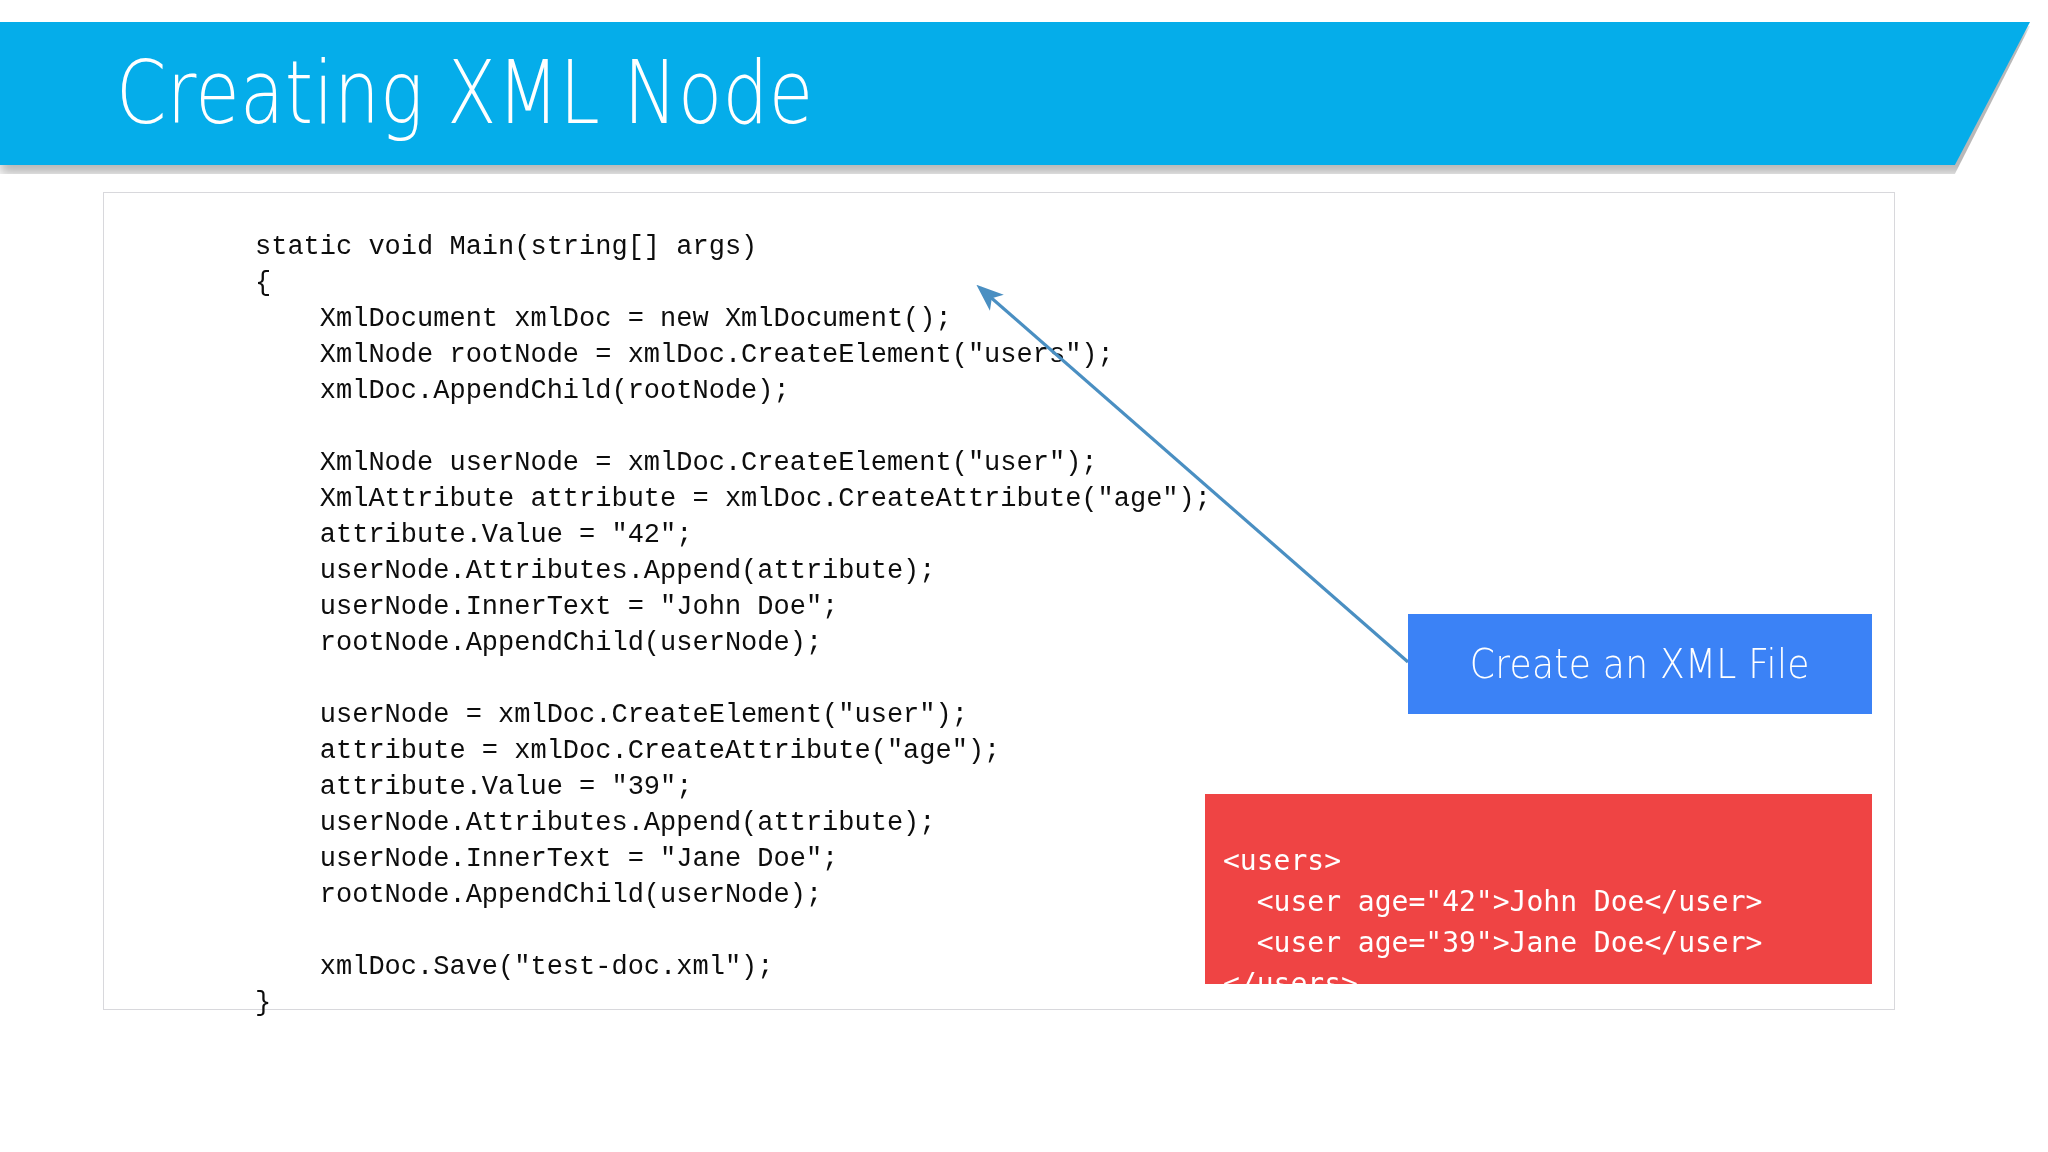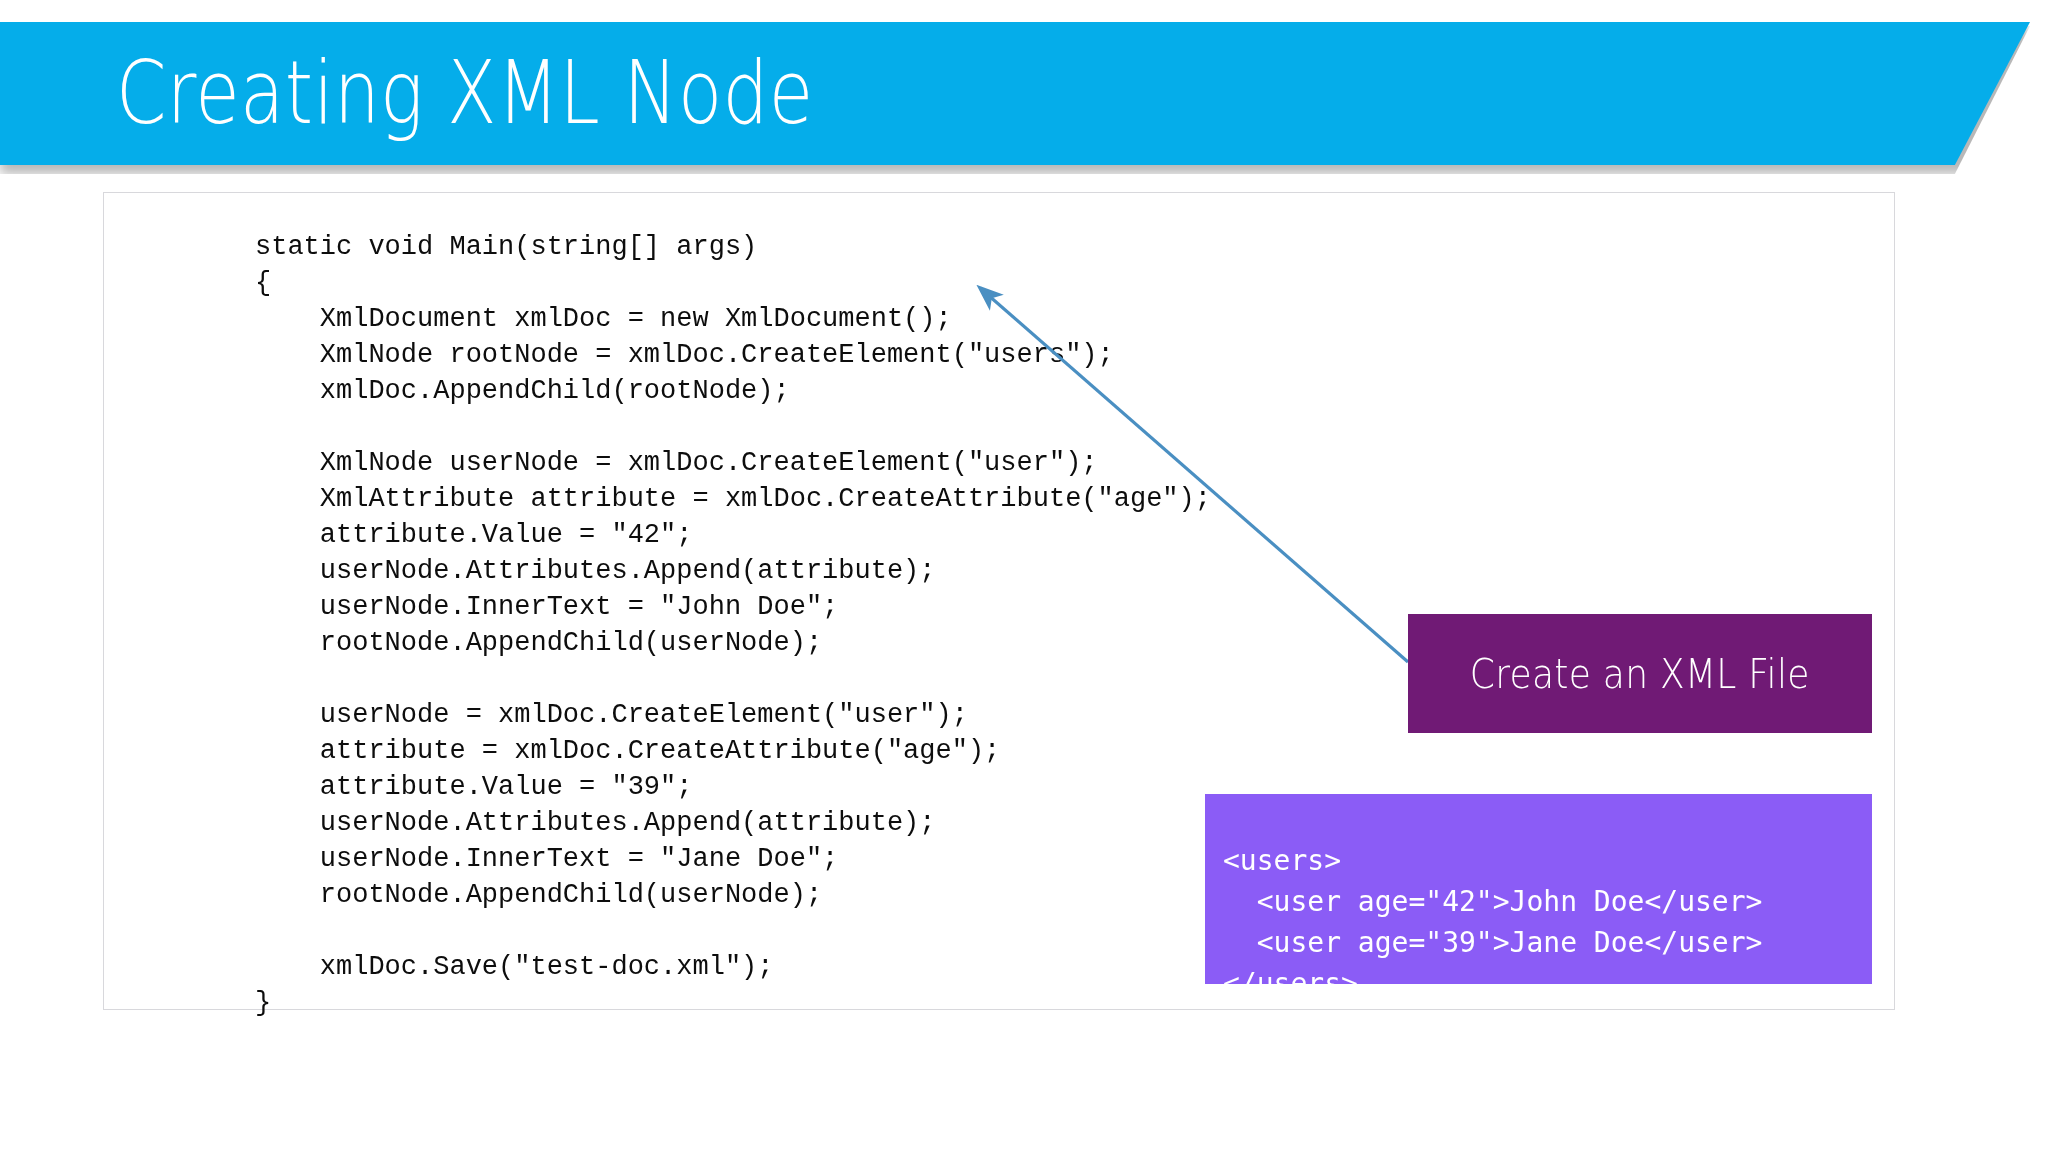--- a/index.html
+++ b/index.html
@@ -90,22 +90,22 @@
     z-index: 6;
     pointer-events: none;
   }
 
   
   #callout-box {
     position: absolute;
     left: 1408px;
     top: 614px;
     width: 464px;
-    height: 119px;
-    background: #701a75;
+    height: 100px;
+    background: #3b82f6;
     z-index: 7;
     display: flex;
     align-items: center;
     justify-content: center;
   }
   #callout-label {
     font-family: "DejaVu Sans", sans-serif;
     font-size: 40px;
     font-weight: 300;
     font-stretch: condensed;
@@ -115,21 +115,21 @@
     transform: scaleX(0.9);
   }
 
   
   #xml-output-box {
     position: absolute;
     left: 1205px;
     top: 794px;
     width: 667px;
     height: 190px;
-    background: #8b5cf6;
+    background: #ef4444;
     z-index: 7;
     box-sizing: border-box;
     padding: 18px 0 0 18px;
   }
   #xml-output-code {
     font-family: "DejaVu Sans Mono", monospace;
     font-size: 28px;
     line-height: 41px;
     color: #ffffff;
     white-space: pre;

